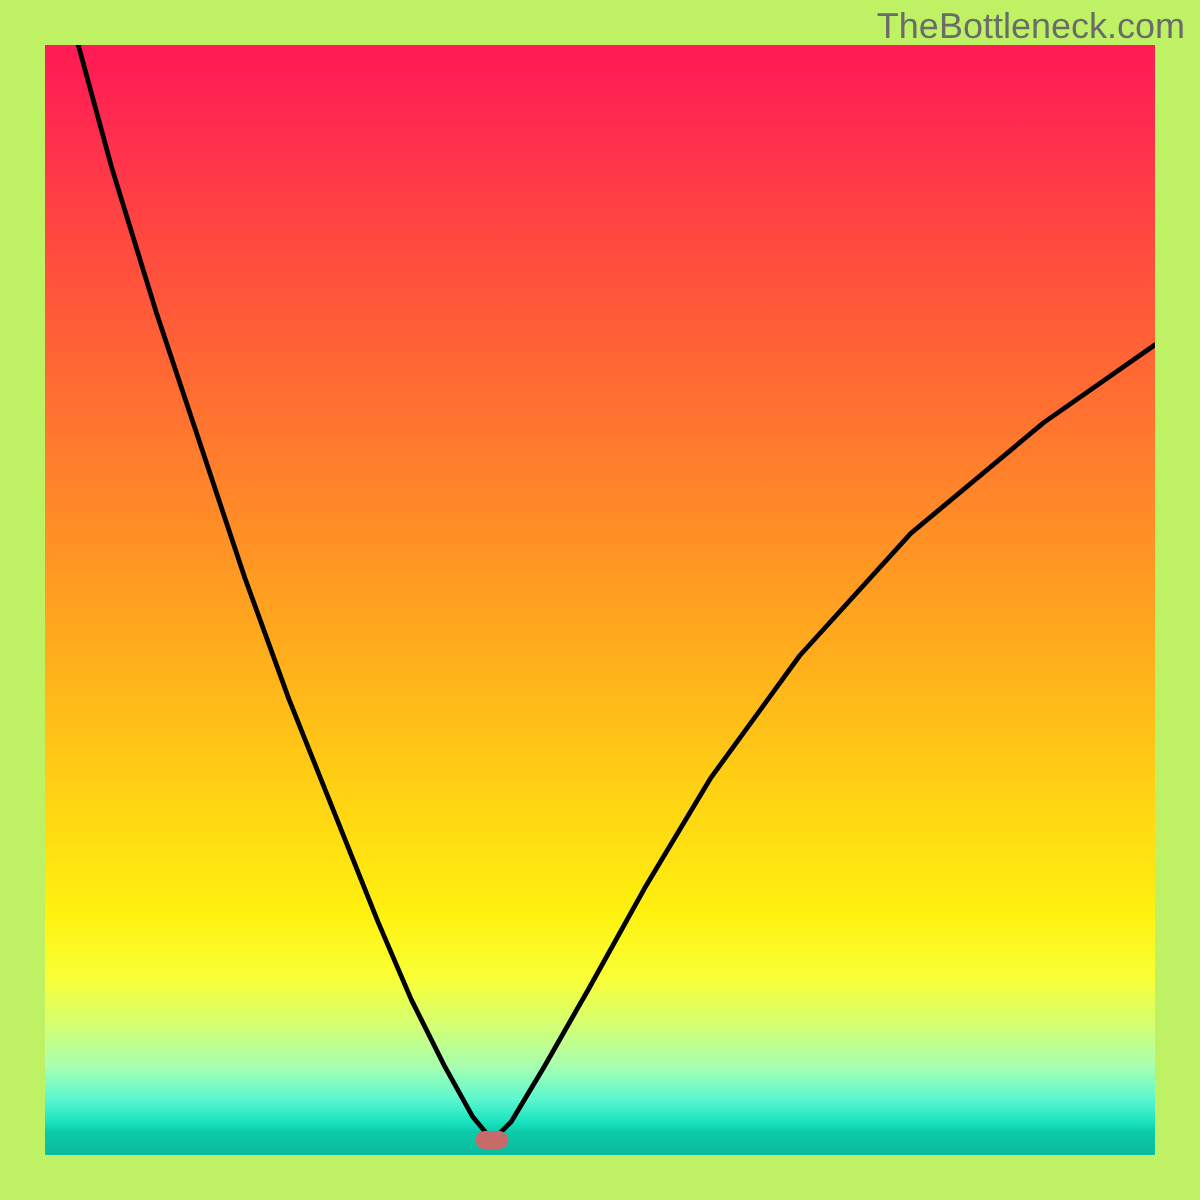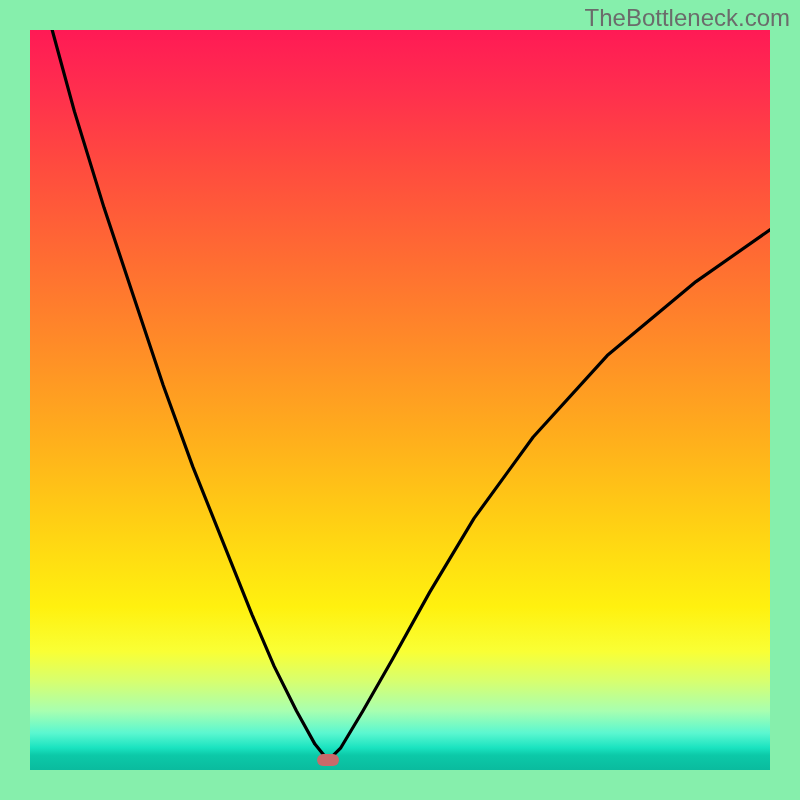--- a/index.html
+++ b/index.html
@@ -7,21 +7,21 @@
     padding: 0;
     width: 800px;
     height: 800px;
     overflow: hidden;
     font-family: Arial, Helvetica, sans-serif;
   }
   .frame {
     position: relative;
     width: 800px;
     height: 800px;
-    background: #86efac;
+    background: #bef264;
   }
   .watermark {
     position: absolute;
     top: 4px;
     right: 10px;
     color: #6b6b6b;
     font-size: 24px;
     font-weight: 400;
     letter-spacing: 0px;
     z-index: 5;

